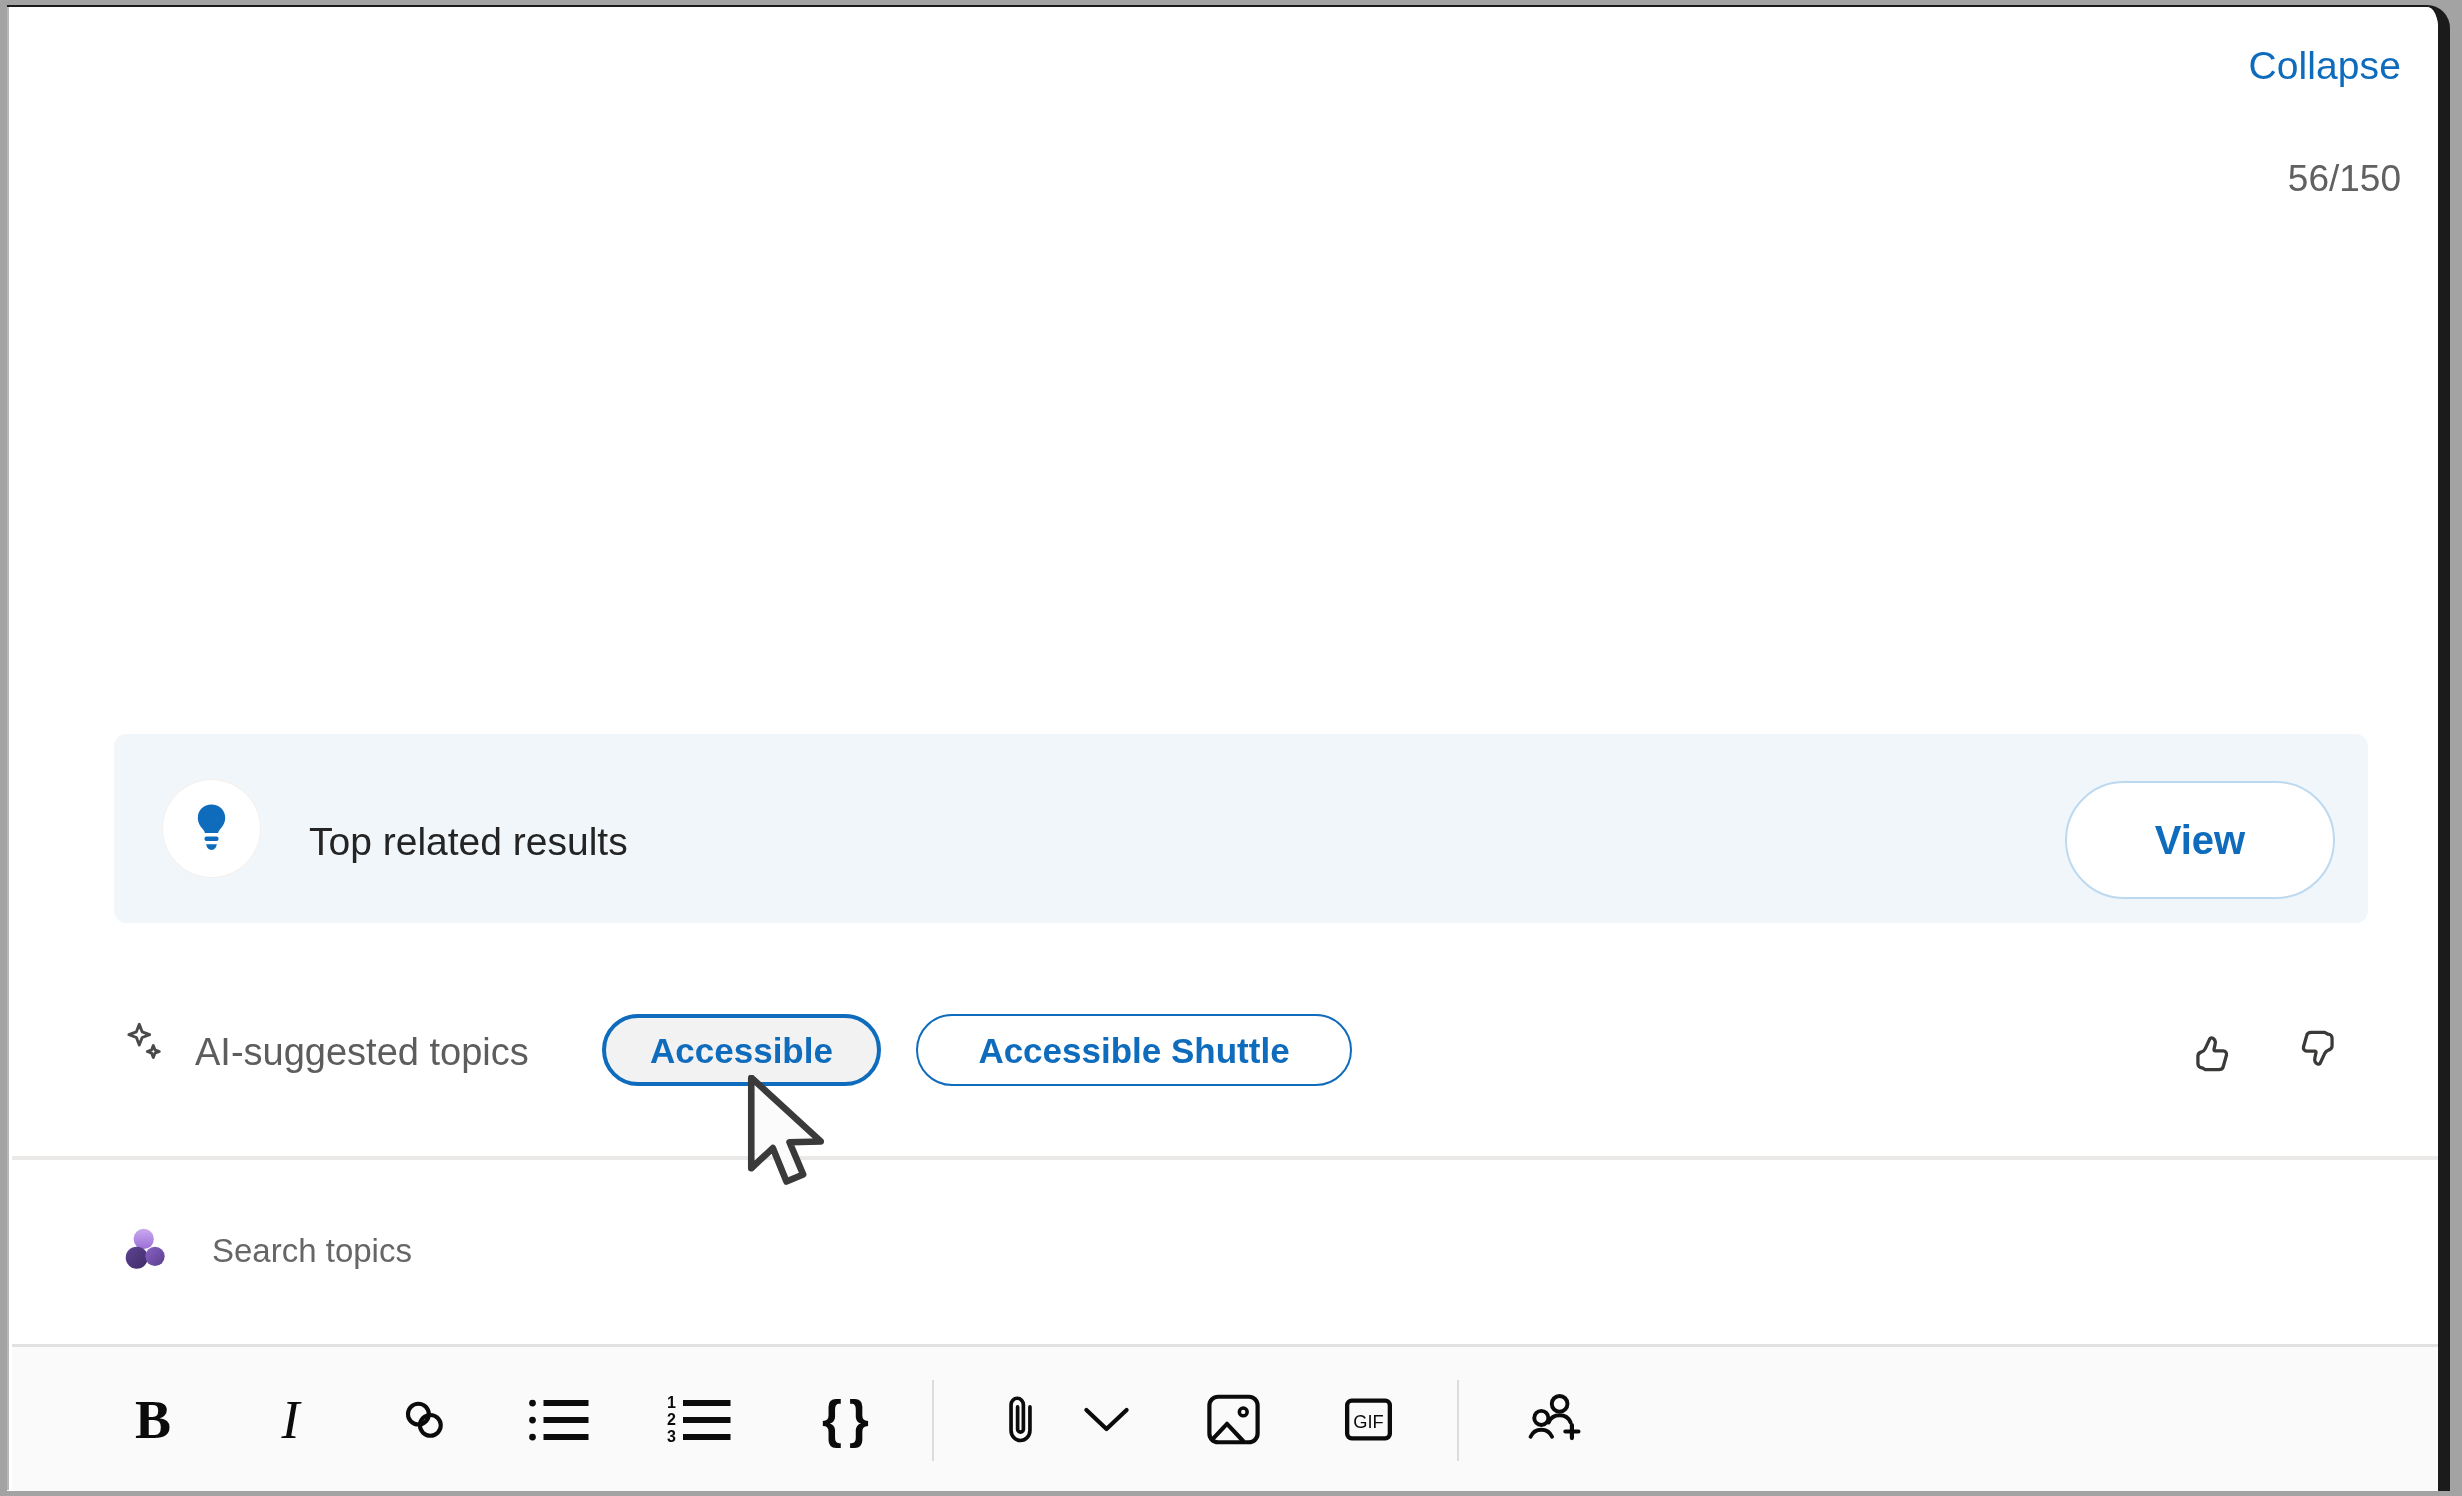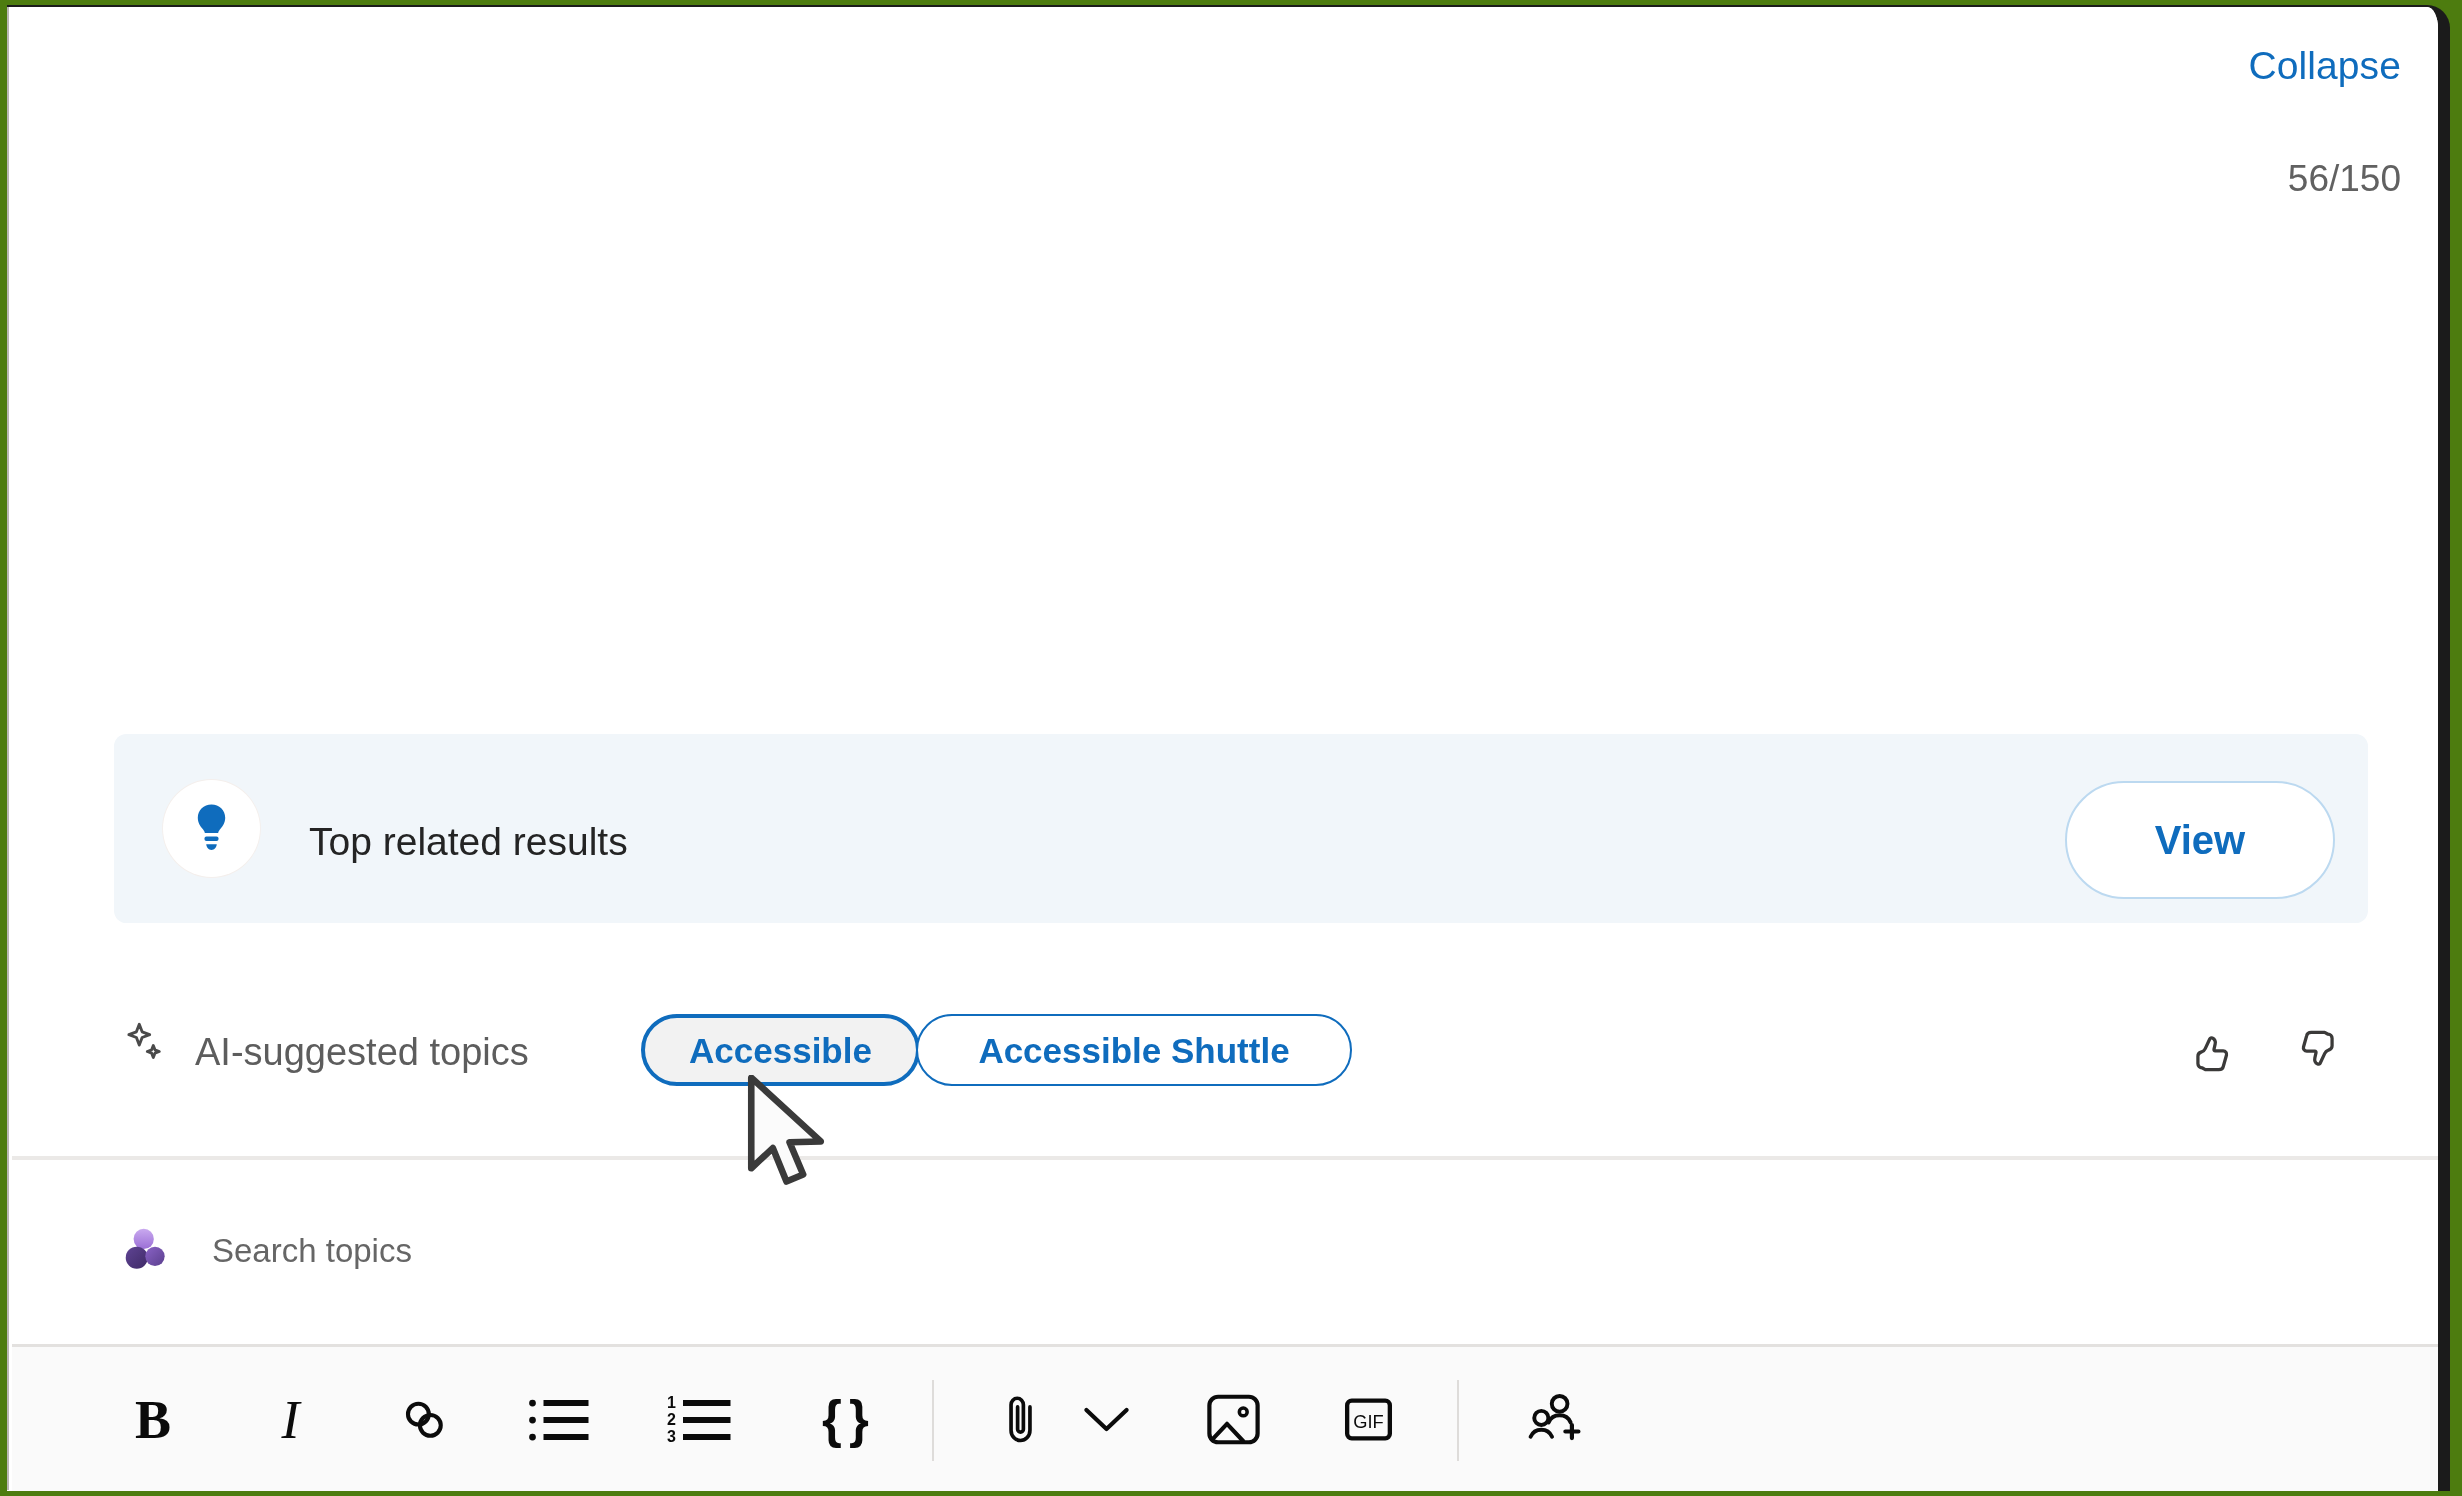--- a/index.html
+++ b/index.html
@@ -5,21 +5,21 @@
   html, body {
     margin: 0;
     padding: 0;
     background: #c9c6c4;
     font-family: "Liberation Sans", sans-serif;
   }
   #root {
     position: relative;
     width: 2462px;
     height: 1496px;
-    background: #4d7c0f;
+    background: #a3a3a3;
     overflow: hidden;
   }
   
   #window {
     position: absolute;
     left: 7px;
     top: 5.3px;
     width: 2443px;
     height: 1486px;
     background: #ffffff;
@@ -153,21 +153,21 @@
     font-weight: bold;
     color: #0f6cbd;
     cursor: pointer;
     padding: 0 30px;
     line-height: 1;
   }
   .chip.hovered {
     background: #f2f2f2;
     border-width: 4.4px;
   }
-  #chip-0 { left: 632px; width: 279px; }
+  #chip-0 { left: 593px; width: 279px; }
   #chip-1 { left: 907px; width: 436px; }
   #chip-2 { left: 1373px; width: 319px; }
 
   .thumb-icon {
     position: absolute;
     top: 1017px;
     width: 54px;
     height: 54px;
     cursor: pointer;
   }

